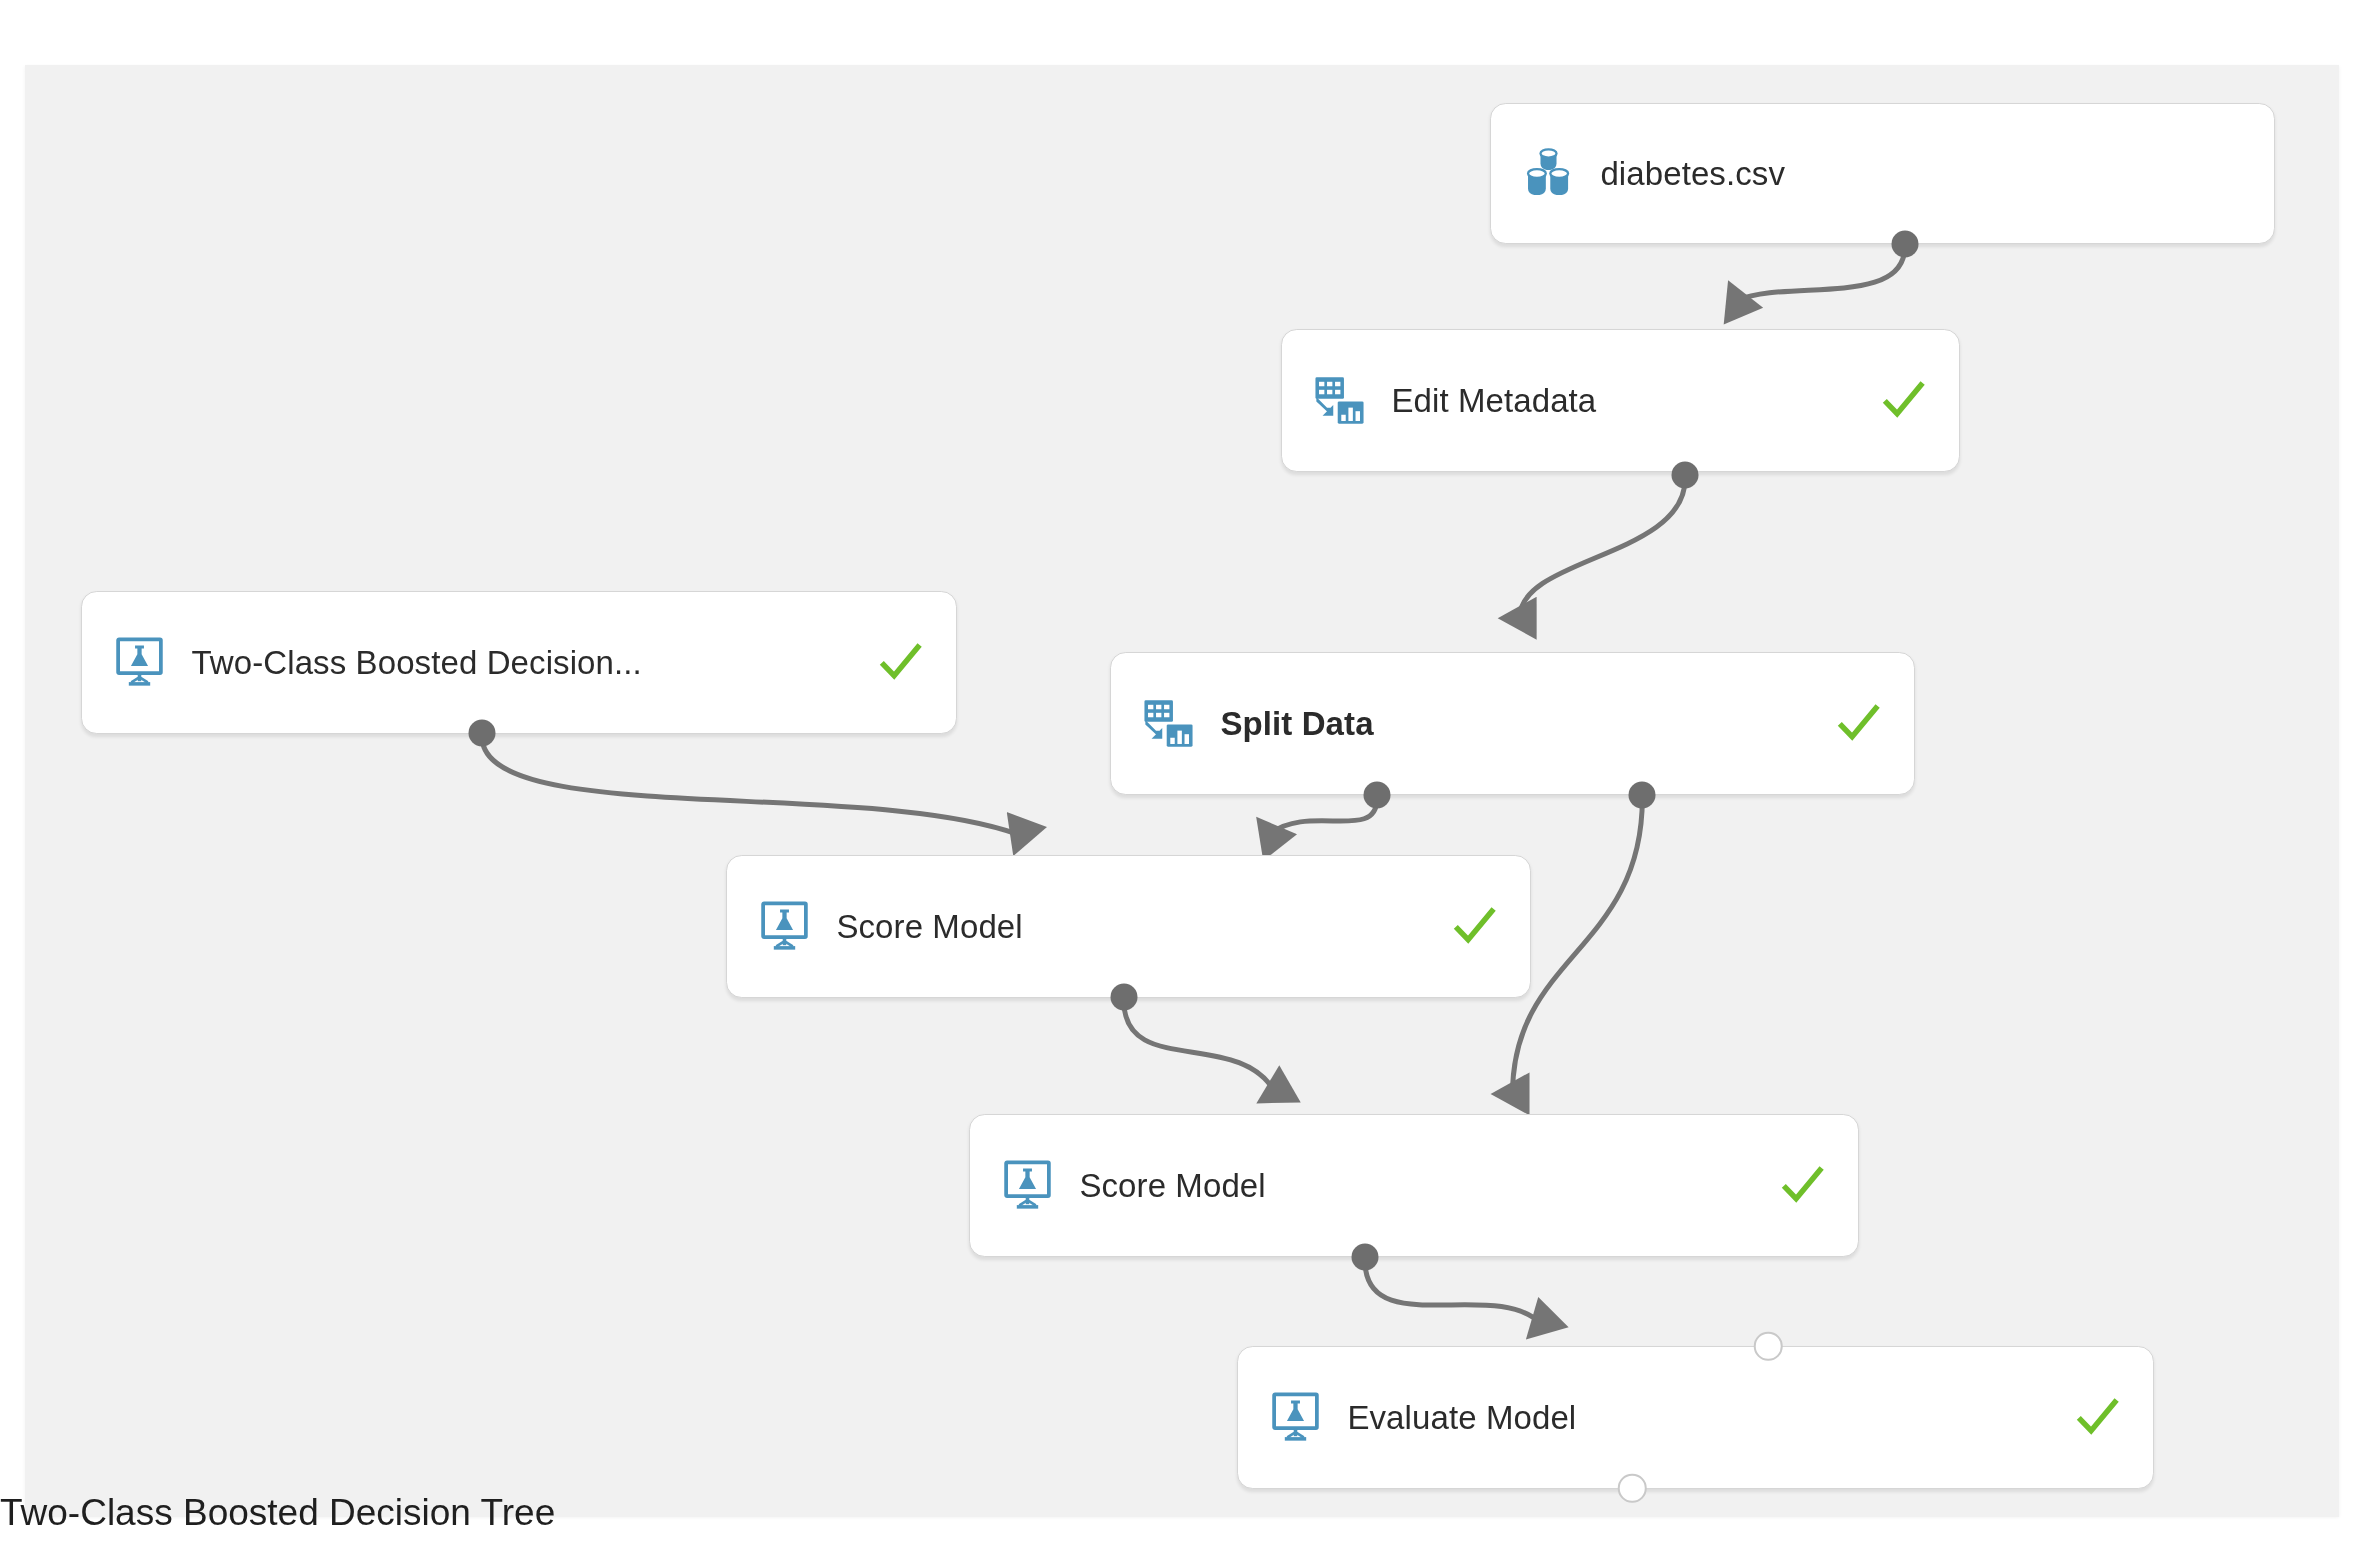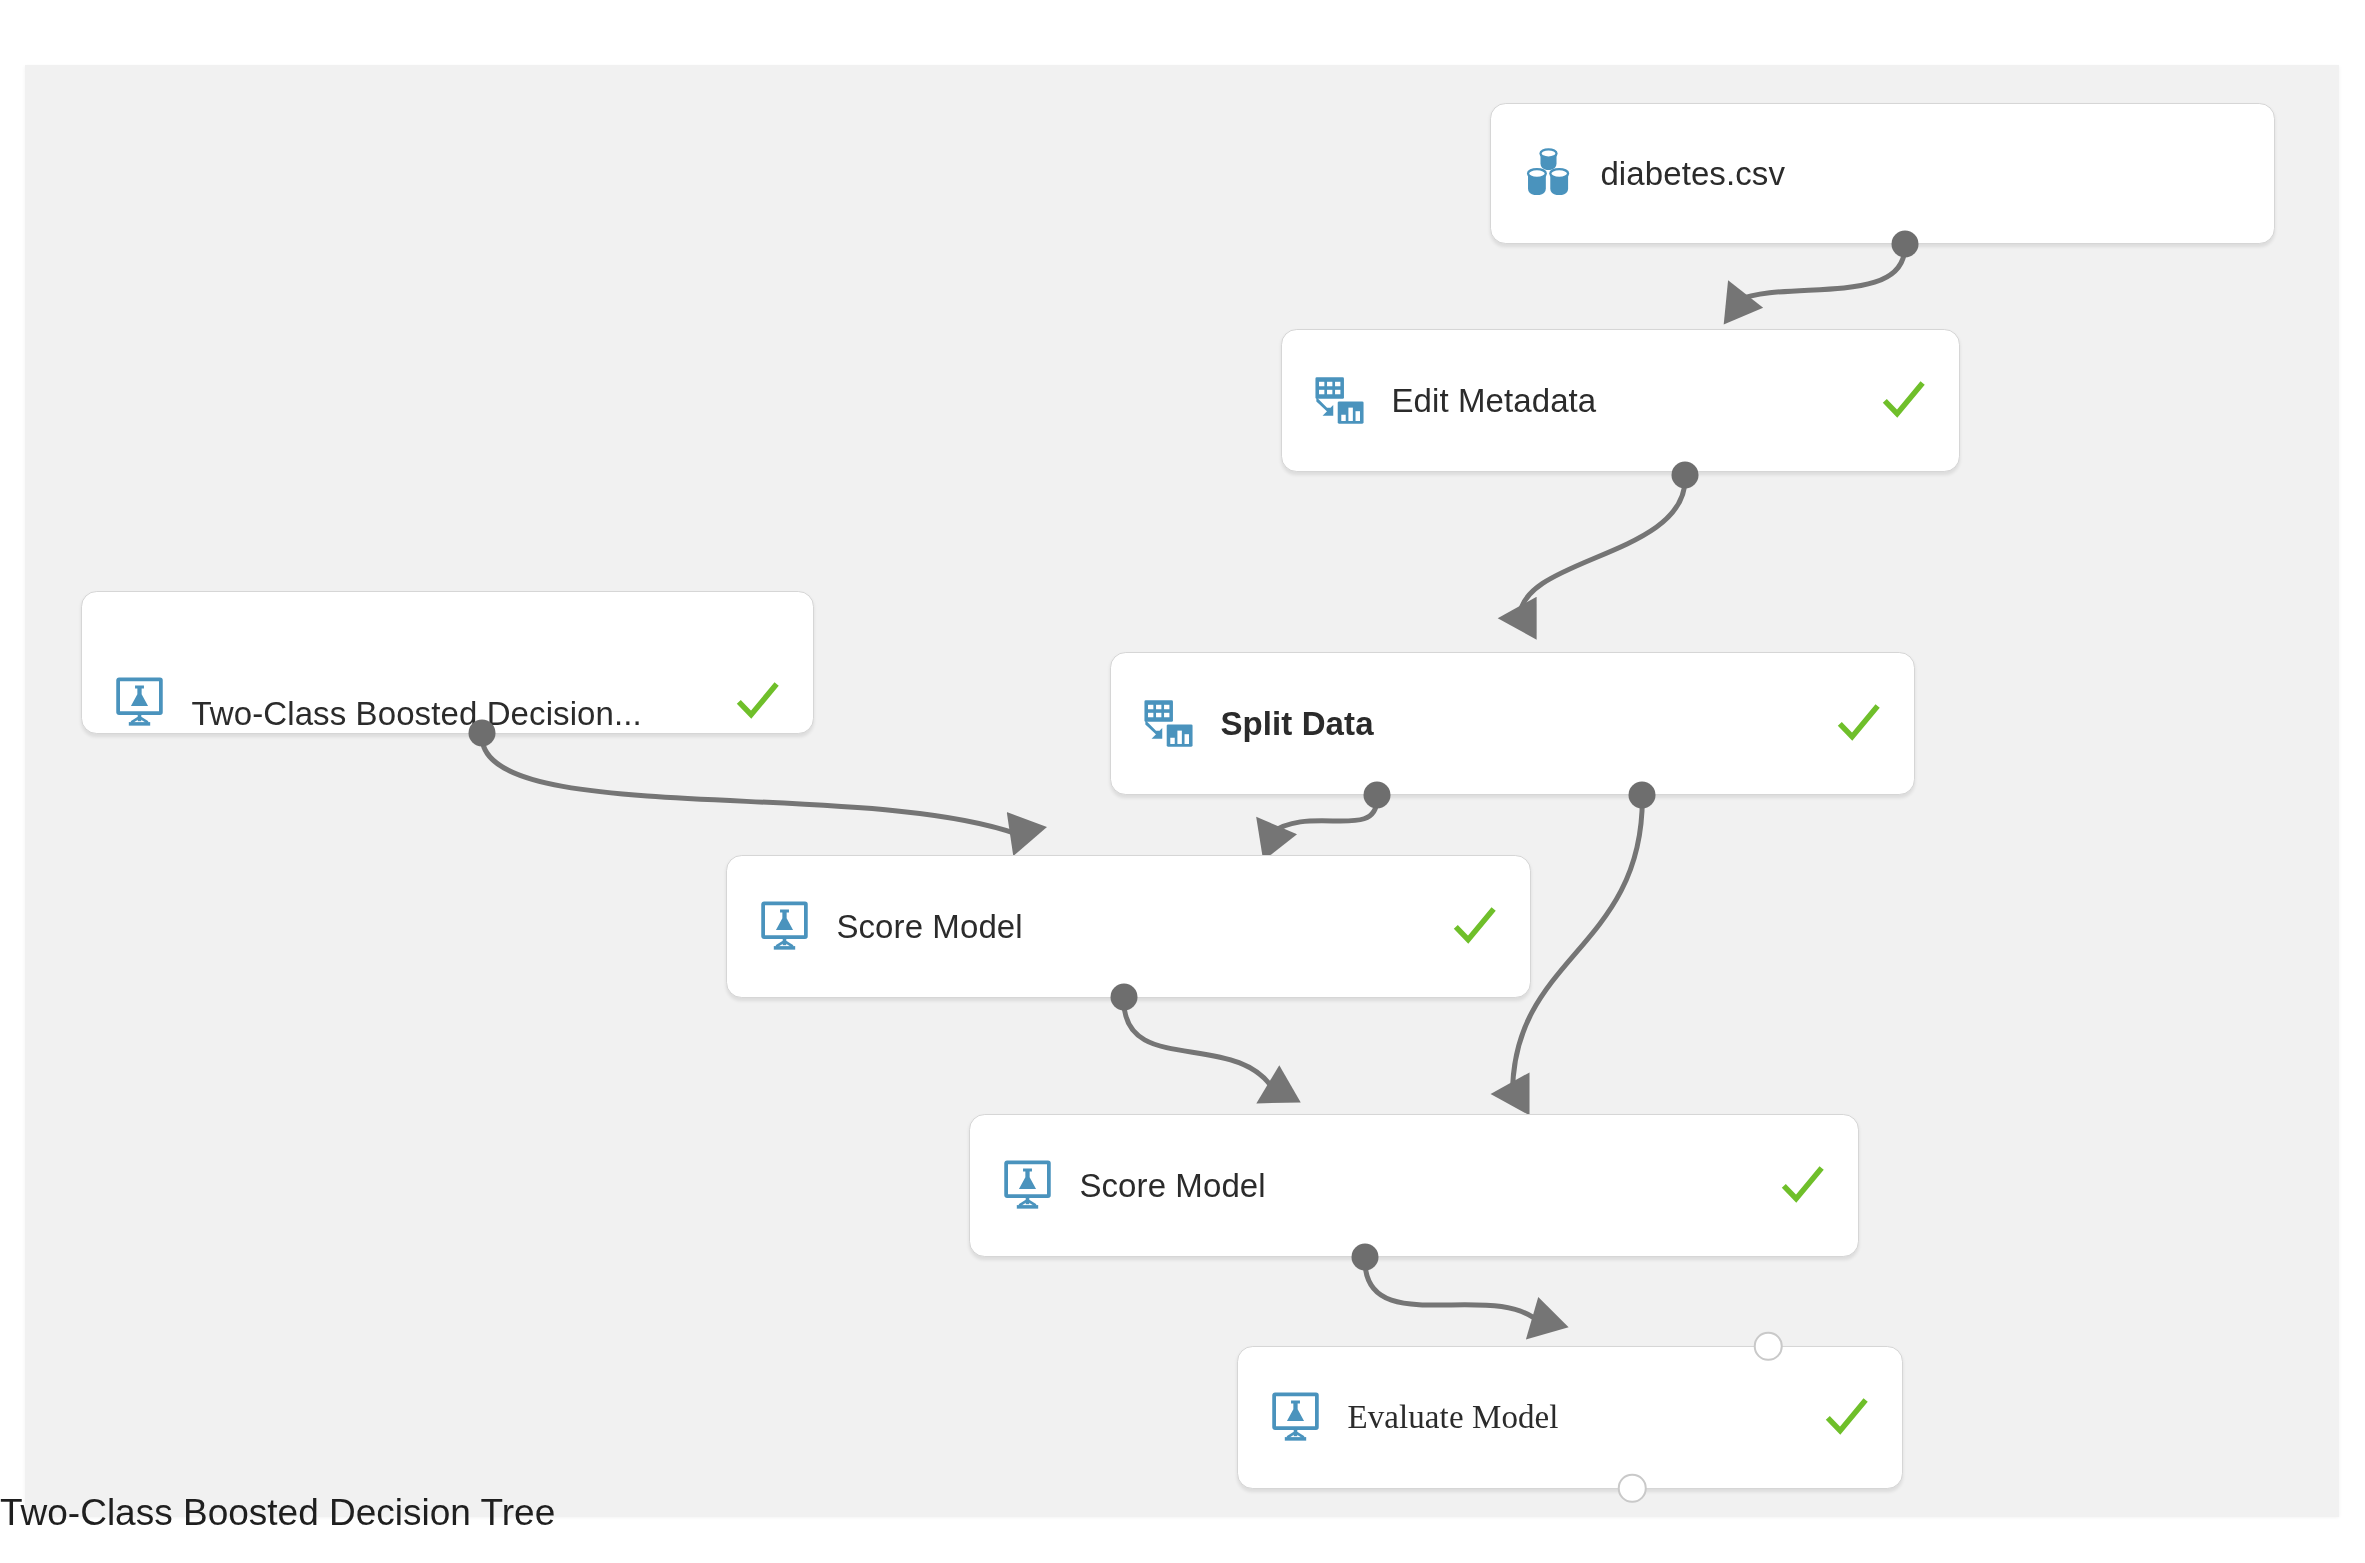--- a/index.html
+++ b/index.html
@@ -170,21 +170,21 @@
         </svg>
       </span>
       <span class="node-label">Edit Metadata</span>
       <span class="node-check">
         <svg width="51" height="51" viewBox="0 0 24 24" xmlns="http://www.w3.org/2000/svg">
           <path d="M3.2 12.2 L9 18.2 L21 3.8" fill="none" stroke="#6fbf2a" stroke-width="2.6" stroke-linecap="butt" stroke-linejoin="miter"></path>
         </svg>
       </span>
     </div>
 
-    <div class="node" style="left:56px; top:526px; width:733px; height:143px;align-items:flex-end;">
+    <div class="node" style="left:56px; top:526px; width:876px; height:143px;">
       <span class="node-icon">
         <svg width="57" height="57" viewBox="0 0 64 64" xmlns="http://www.w3.org/2000/svg">
           <g fill="none" stroke="#4a93bd" stroke-width="4.2">
             <rect x="8" y="6" width="48" height="38" rx="1"></rect>
           </g>
           <g fill="#4a93bd">
             <path d="M27 13 h10 v3.2 h-2.6 v6.4 l7.2 13.4 h-19.2 l7.2 -13.4 v-6.4 h-2.6 z"></path>
             <rect x="30" y="44" width="4" height="9"></rect>
             <path d="M20 54 h24 v4 h-24 z"></path>
             <path d="M22 53 l8 -5 l1.6 2.6 l-8 5 z"></path>
@@ -271,21 +271,21 @@
         </svg>
       </span>
       <span class="node-label">Score Model</span>
       <span class="node-check">
         <svg width="51" height="51" viewBox="0 0 24 24" xmlns="http://www.w3.org/2000/svg">
           <path d="M3.2 12.2 L9 18.2 L21 3.8" fill="none" stroke="#6fbf2a" stroke-width="2.6" stroke-linecap="butt" stroke-linejoin="miter"></path>
         </svg>
       </span>
     </div>
 
-    <div class="node" style="left:1212px; top:1281px; width:666px; height:143px;font-family:Liberation Serif, serif;">
+    <div class="node" style="left:1212px; top:1281px; width:917px; height:143px;">
       <span class="node-icon">
         <svg width="57" height="57" viewBox="0 0 64 64" xmlns="http://www.w3.org/2000/svg">
           <g fill="none" stroke="#4a93bd" stroke-width="4.2">
             <rect x="8" y="6" width="48" height="38" rx="1"></rect>
           </g>
           <g fill="#4a93bd">
             <path d="M27 13 h10 v3.2 h-2.6 v6.4 l7.2 13.4 h-19.2 l7.2 -13.4 v-6.4 h-2.6 z"></path>
             <rect x="30" y="44" width="4" height="9"></rect>
             <path d="M20 54 h24 v4 h-24 z"></path>
             <path d="M22 53 l8 -5 l1.6 2.6 l-8 5 z"></path>

